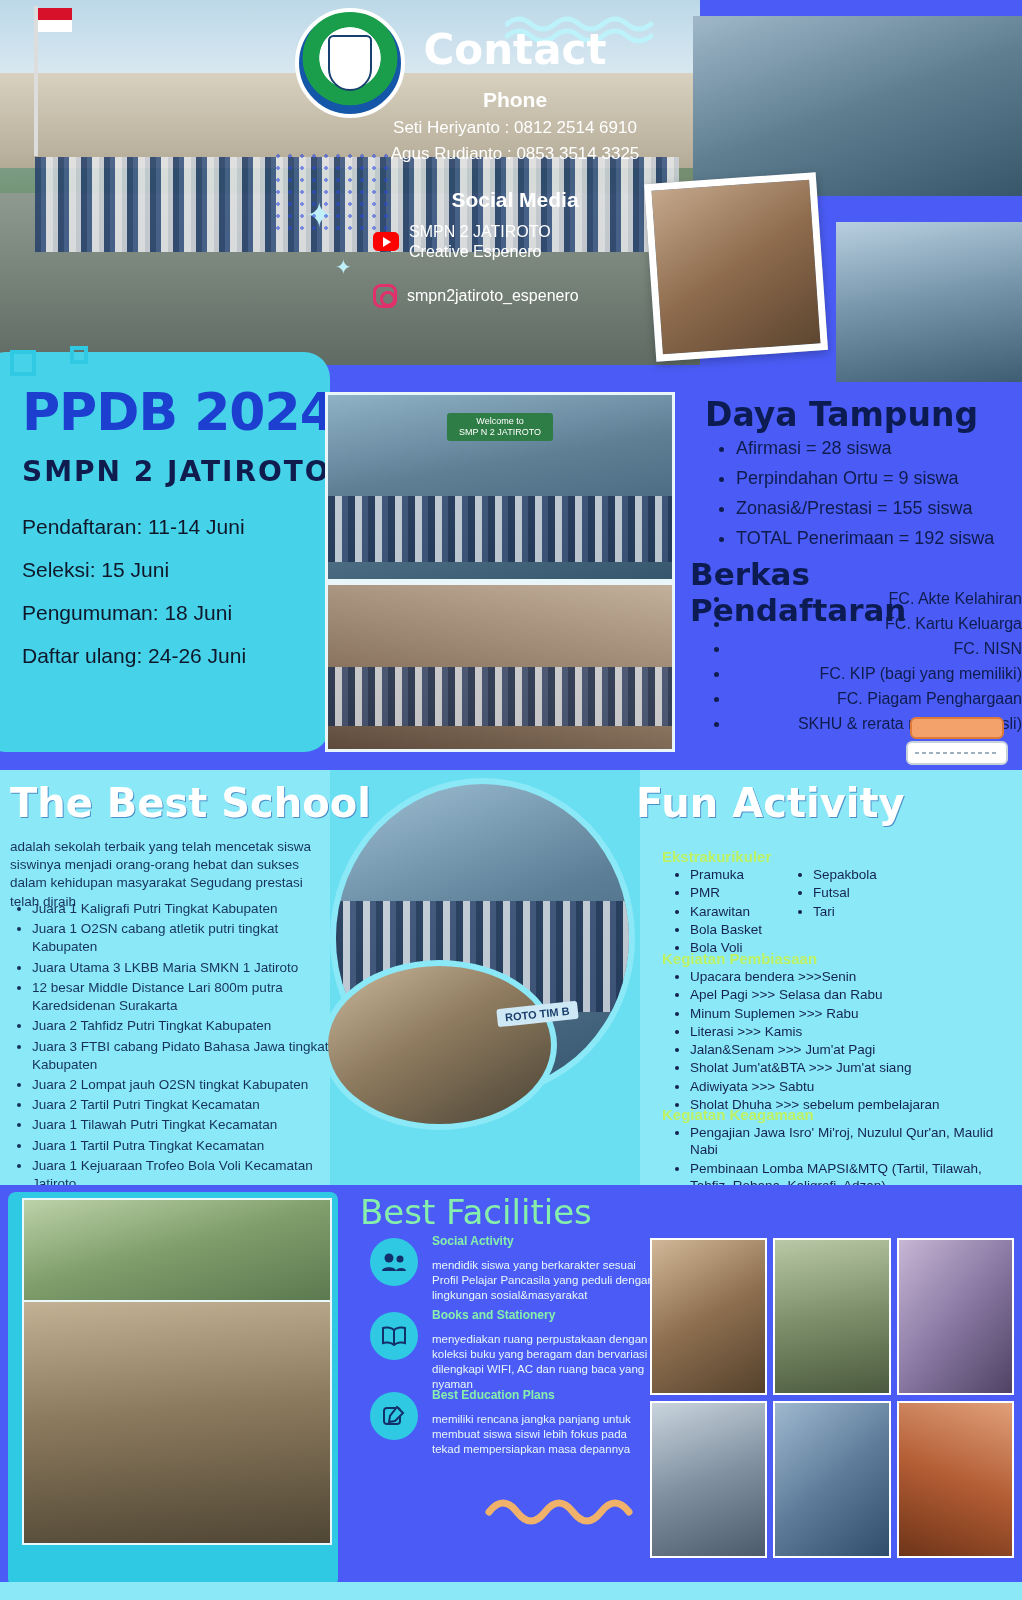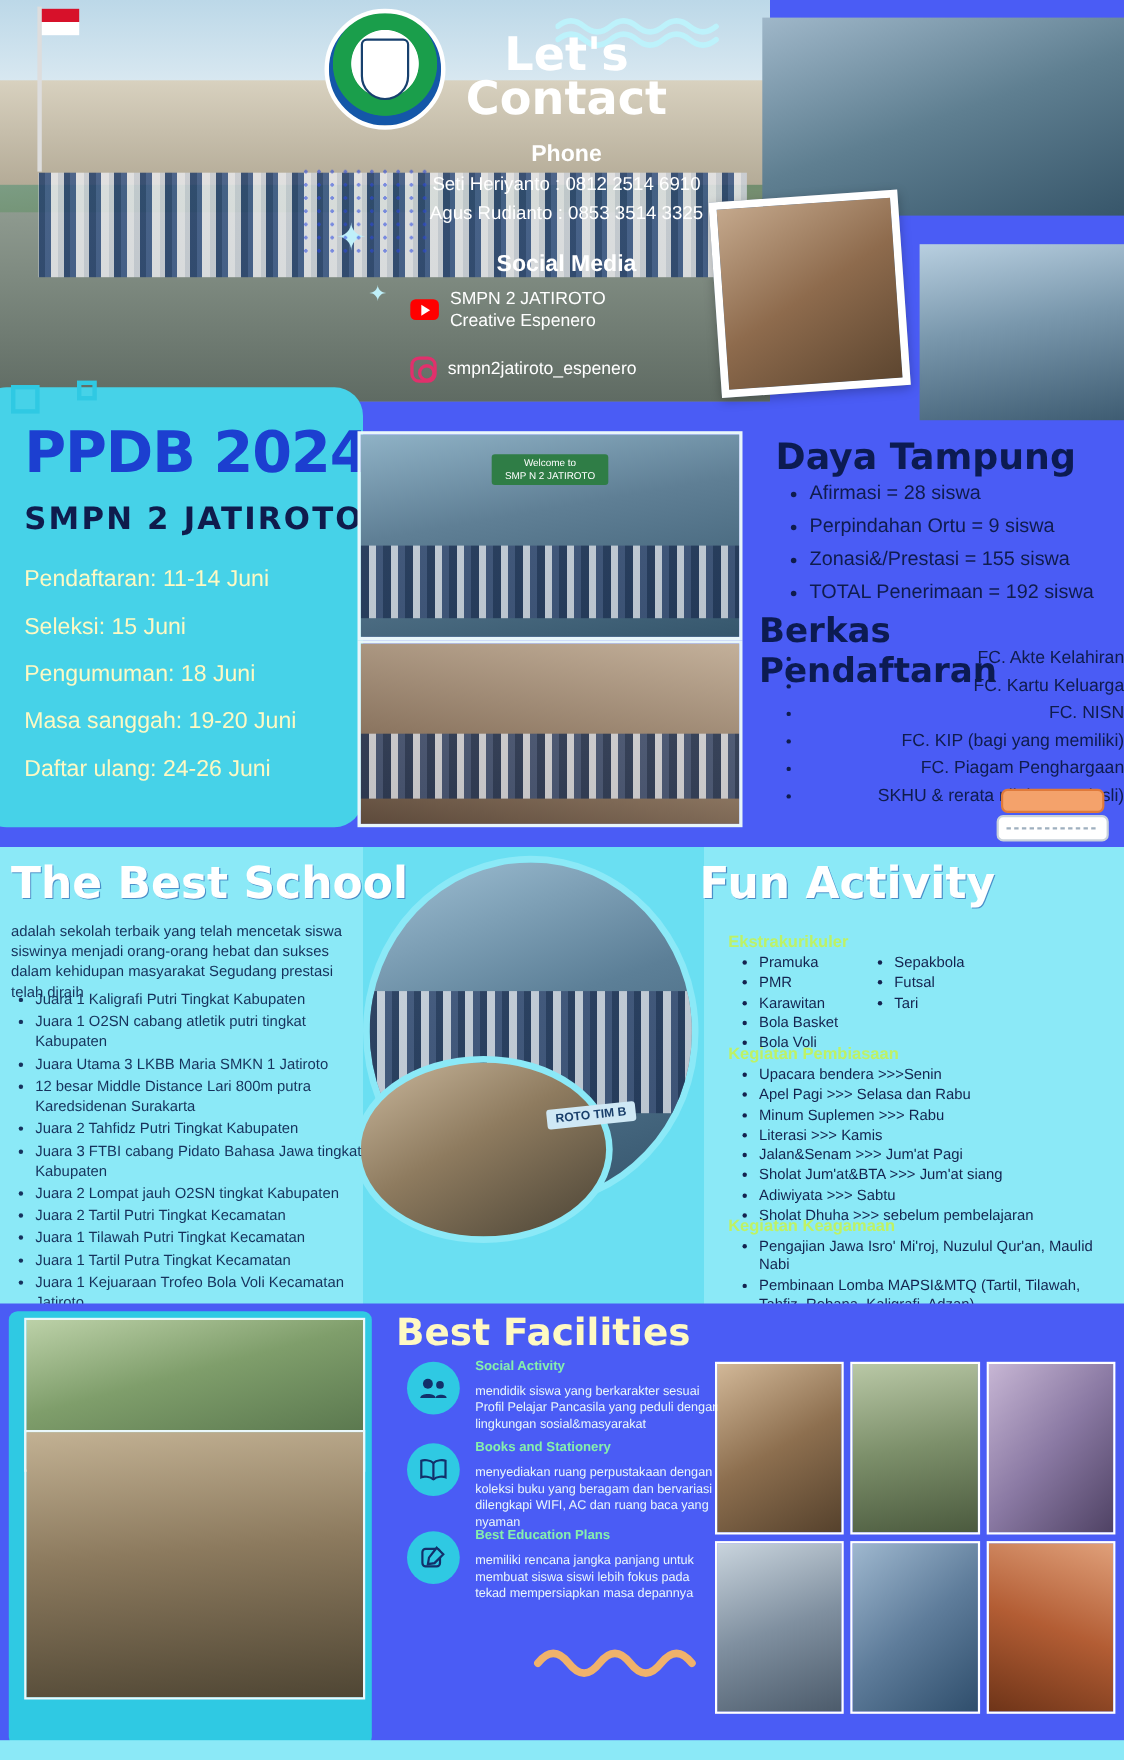--- a/index.html
+++ b/index.html
@@ -43,21 +43,21 @@
   .photo-3 .inner { position:absolute; inset:0; background:linear-gradient(150deg,#c4a88c,#8e6b4d 50%,#5d4630); }
 
   
   .cyan-panel { position:absolute; left:-20px; top:352px; width:350px; height:400px;
      background:#46d2e8; border-radius:26px; }
 
   .ppdb-title { position:absolute; left:22px; top:382px; font-size:52px; font-weight:bold;
      color:#1c3fd0; letter-spacing:-1px; font-family:"DejaVu Sans", sans-serif; }
   .school-name { position:absolute; left:22px; top:455px; font-size:28px; font-weight:bold;
      color:#0f1c4d; letter-spacing:2px; font-family:"DejaVu Sans", sans-serif; }
-  .sched { position:absolute; left:22px; top:515px; width:310px; color:#fef9c3; }
+  .sched { position:absolute; left:22px; top:515px; width:310px; color:#0f172a; }
   .sched div { font-size:21px; margin-bottom:19px; font-family:"Liberation Sans", sans-serif; }
 
   
   .photo-group1 { left:325px; top:392px; width:350px; height:190px;
      background:linear-gradient(170deg,#8fb2c6,#5f7f95 40%,#35566c); border:3px solid #e8f6fa; }
   .photo-group2 { left:325px; top:582px; width:350px; height:170px;
      background:linear-gradient(10deg,#5d4a3b,#8d7762 40%,#c3b09a); border:3px solid #e8f6fa; }
   .welcome-sign { position:absolute; left:50%; top:18px; transform:translateX(-50%);
      background:#2f7d46; color:#fff; font-size:9px; padding:3px 12px; border-radius:3px; text-align:center; line-height:1.2; }
   .rowdots { position:absolute; left:0; width:100%; height:36%;
@@ -124,21 +124,21 @@
      font-weight:bold; padding:3px 8px; border-radius:3px; transform:rotate(-6deg); }
 
   
   .bot { position:absolute; left:0; top:1185px; width:1022px; height:415px; background:#4a5cf5; }
   .bot-left-panel { position:absolute; left:8px; top:1192px; width:330px; height:395px; background:#2fc9e3; border-radius:8px; }
   .photo-b1 { left:22px; top:1198px; width:310px; height:140px;
      background:linear-gradient(165deg,#bcd1a8,#7f9e6b 40%,#4e6b45); border:2px solid #eaf8fb; }
   .photo-b2 { left:22px; top:1300px; width:310px; height:245px;
      background:linear-gradient(175deg,#c2b193,#8c7a5e 45%,#4f4634); border:2px solid #eaf8fb; }
 
-  .bf-title { position:absolute; left:360px; top:1192px; font-size:34px; font-weight:bold; color:#fef9c3;
+  .bf-title { position:absolute; left:360px; top:1192px; font-size:34px; font-weight:normal; color:#86efac;
      font-family:"DejaVu Sans", sans-serif; }
   .feat { position:absolute; width:280px; }
   .feat .ic { position:absolute; left:0; top:0; width:48px; height:48px; border-radius:50%; background:#2fc9e3;
      display:flex; align-items:center; justify-content:center; color:#12306a; }
   .feat .ft { position:absolute; left:62px; top:-4px; font-size:12px; font-weight:bold; color:#86efac; }
   .feat .fb { position:absolute; left:62px; top:20px; width:225px; font-size:11.5px; color:#e9f7fb; line-height:1.3; }
 
   .grid-photos { position:absolute; left:650px; top:1238px; width:364px; height:320px;
      display:grid; grid-template-columns:repeat(3,1fr); grid-template-rows:repeat(2,1fr); gap:6px; }
   .grid-photos div { border:2px solid #fff; }
@@ -181,21 +181,20 @@
         <div class="inner"></div>
       </div>
 
     <div class="cyan-panel"></div>
     <div class="ppdb-title">PPDB 2024</div>
     <div class="school-name">SMPN 2 JATIROTO</div>
     <div class="sched">
       <div>Pendaftaran: 11-14 Juni</div>
       <div>Seleksi: 15 Juni</div>
       <div>Pengumuman: 18 Juni</div>
-      <div>Masa sanggah: 19-20 Juni</div>
       <div>Daftar ulang: 24-26 Juni</div>
     </div>
 
     <div class="photo photo-group1">
       <div class="welcome-sign">
         <span>Welcome to</span><br>
         <span>SMP N 2 JATIROTO</span>
       </div>
       <div class="rowdots" style="top:55%"></div>
     </div>
@@ -205,21 +204,20 @@
 
     <div class="logo">
         <div class="shield"></div>
       </div>
     <svg class="waves" viewBox="0 0 160 30">
       <path d="M2 10 q12 -10 24 0 t24 0 t24 0 t24 0 t24 0 t24 0" fill="none" stroke="#bdf2fb" stroke-width="5" stroke-linecap="round"></path>
       <path d="M2 22 q12 -10 24 0 t24 0 t24 0 t24 0 t24 0 t24 0" fill="none" stroke="#bdf2fb" stroke-width="5" stroke-linecap="round"></path>
     </svg>
 
     <div class="contact-wrap">
-      <div class="lets">Let's</div>
       <div class="lets">Contact</div>
       <div class="phone-h">Phone</div>
       <div class="phone-l">Seti Heriyanto : 0812 2514 6910</div>
       <div class="phone-l">Agus Rudianto : 0853 3514 3325</div>
       <div class="sm-h">Social Media</div>
       <div class="sm-row">
         <span class="yt-ic"></span>
         <span class="txt">
           <span>SMPN 2 JATIROTO</span><br>
           <span>Creative Espenero</span>

